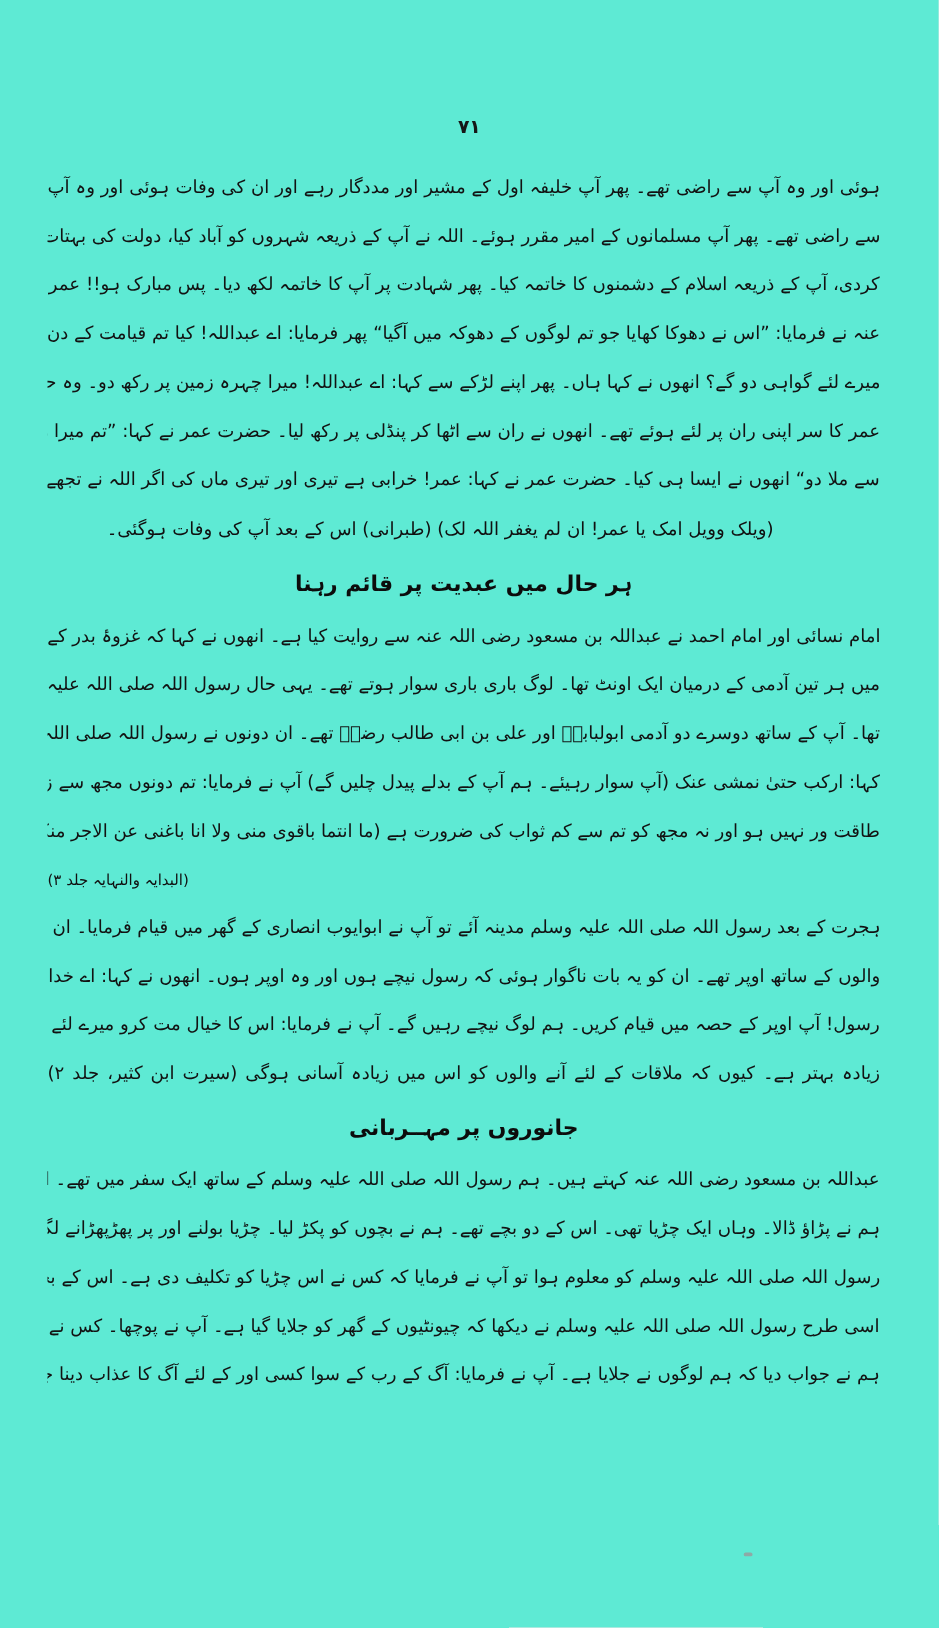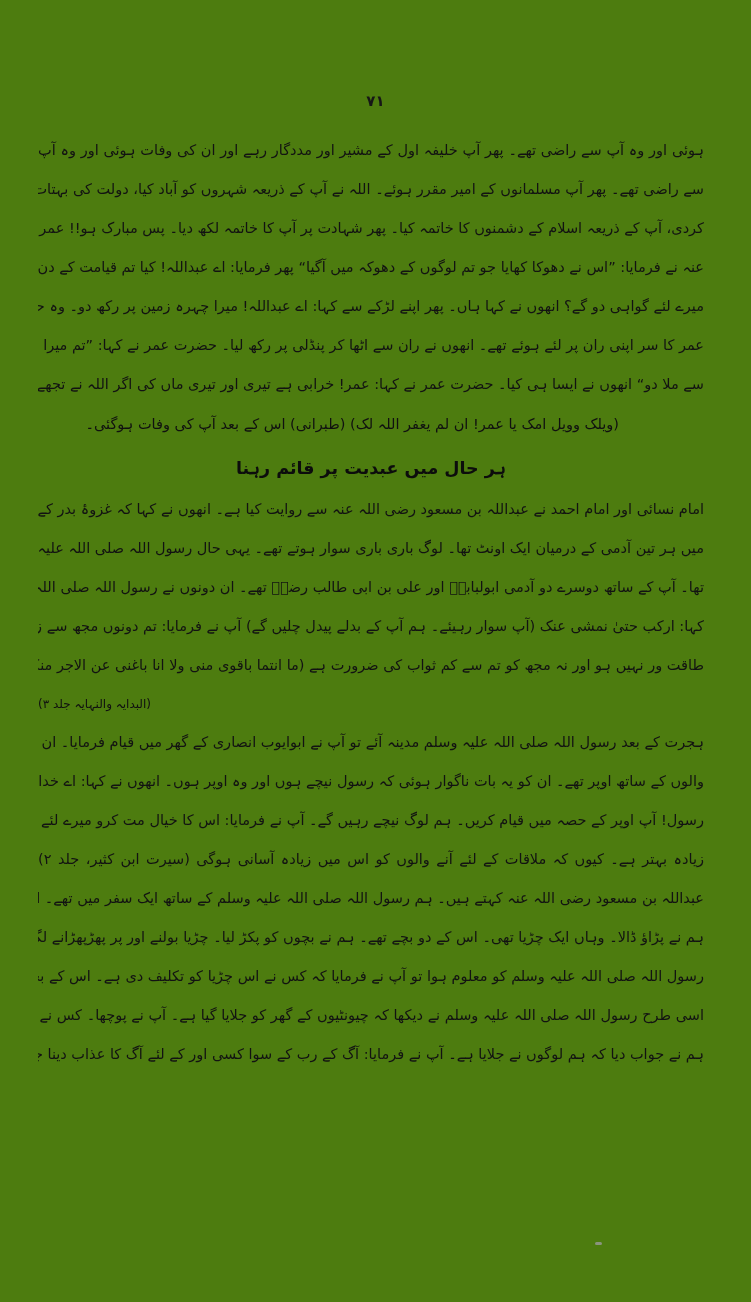--- a/index.html
+++ b/index.html
@@ -1,19 +1,19 @@
 <!DOCTYPE html>
 <html lang="ur" dir="rtl"><head>
 <meta charset="utf-8">
 <style>
   html,body{margin:0;padding:0;background:#e8e8e8;}
   .page{
     position:relative;
     width:751px;height:1302px;
-    background:#4d7c0f;
+    background:#5eead4;
     font-family:"DejaVu Sans",sans-serif;
     color:#101010;
     overflow:hidden;
     direction:rtl;
   }
   .pagenum{
     position:absolute;top:92px;left:0;right:0;
     text-align:center;
     font-size:15px;font-weight:bold;letter-spacing:3px;
     color:#161616;
@@ -94,20 +94,21 @@
 
 
     <div class="para">
 
     <div class="t-line">ہجرت کے بعد رسول اللہ صلی اللہ علیہ وسلم مدینہ آئے تو آپ نے ابوایوب انصاری کے گھر میں قیام فرمایا۔ ان کے</div>
         <div class="t-line">والوں کے ساتھ اوپر تھے۔ ان کو یہ بات ناگوار ہوئی کہ رسول نیچے ہوں اور وہ اوپر ہوں۔ انھوں نے کہا: اے خدا کے</div>
         <div class="t-line">رسول! آپ اوپر کے حصہ میں قیام کریں۔ ہم لوگ نیچے رہیں گے۔ آپ نے فرمایا: اس کا خیال مت کرو میرے لئے نیچے کا قیام</div>
         <div class="t-line">زیادہ بہتر ہے۔ کیوں کہ ملاقات کے لئے آنے والوں کو اس میں زیادہ آسانی ہوگی (سیرت ابن کثیر، جلد ۲)</div>
       </div>
 
+    <div class="heading">جانوروں پر مہــربانی</div>
 
     <div class="para">
 
     <div class="t-line">عبداللہ بن مسعود رضی اللہ عنہ کہتے ہیں۔ ہم رسول اللہ صلی اللہ علیہ وسلم کے ساتھ ایک سفر میں تھے۔ ایک مقام پر</div>
         <div class="t-line">ہم نے پڑاؤ ڈالا۔ وہاں ایک چڑیا تھی۔ اس کے دو بچے تھے۔ ہم نے بچوں کو پکڑ لیا۔ چڑیا بولنے اور پر پھڑپھڑانے لگی۔</div>
         <div class="t-line">رسول اللہ صلی اللہ علیہ وسلم کو معلوم ہوا تو آپ نے فرمایا کہ کس نے اس چڑیا کو تکلیف دی ہے۔ اس کے بچے کو اسے لوٹا دو۔</div>
         <div class="t-line">اسی طرح رسول اللہ صلی اللہ علیہ وسلم نے دیکھا کہ چیونٹیوں کے گھر کو جلایا گیا ہے۔ آپ نے پوچھا۔ کس نے اس کو جلایا ہے۔</div>
         <div class="t-line">ہم نے جواب دیا کہ ہم لوگوں نے جلایا ہے۔ آپ نے فرمایا: آگ کے رب کے سوا کسی اور کے لئے آگ کا عذاب دینا جائز نہیں۔</div>
       </div>
 

